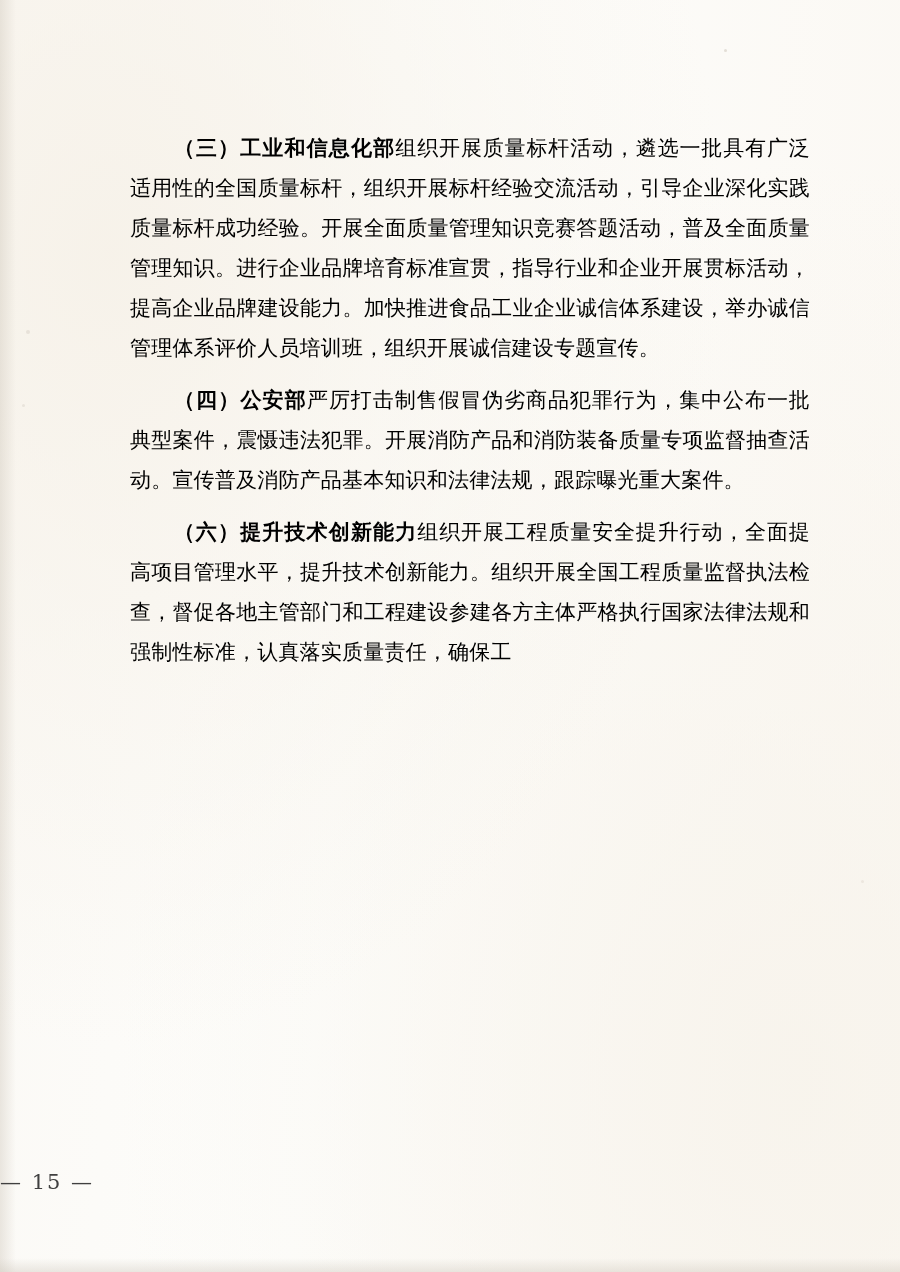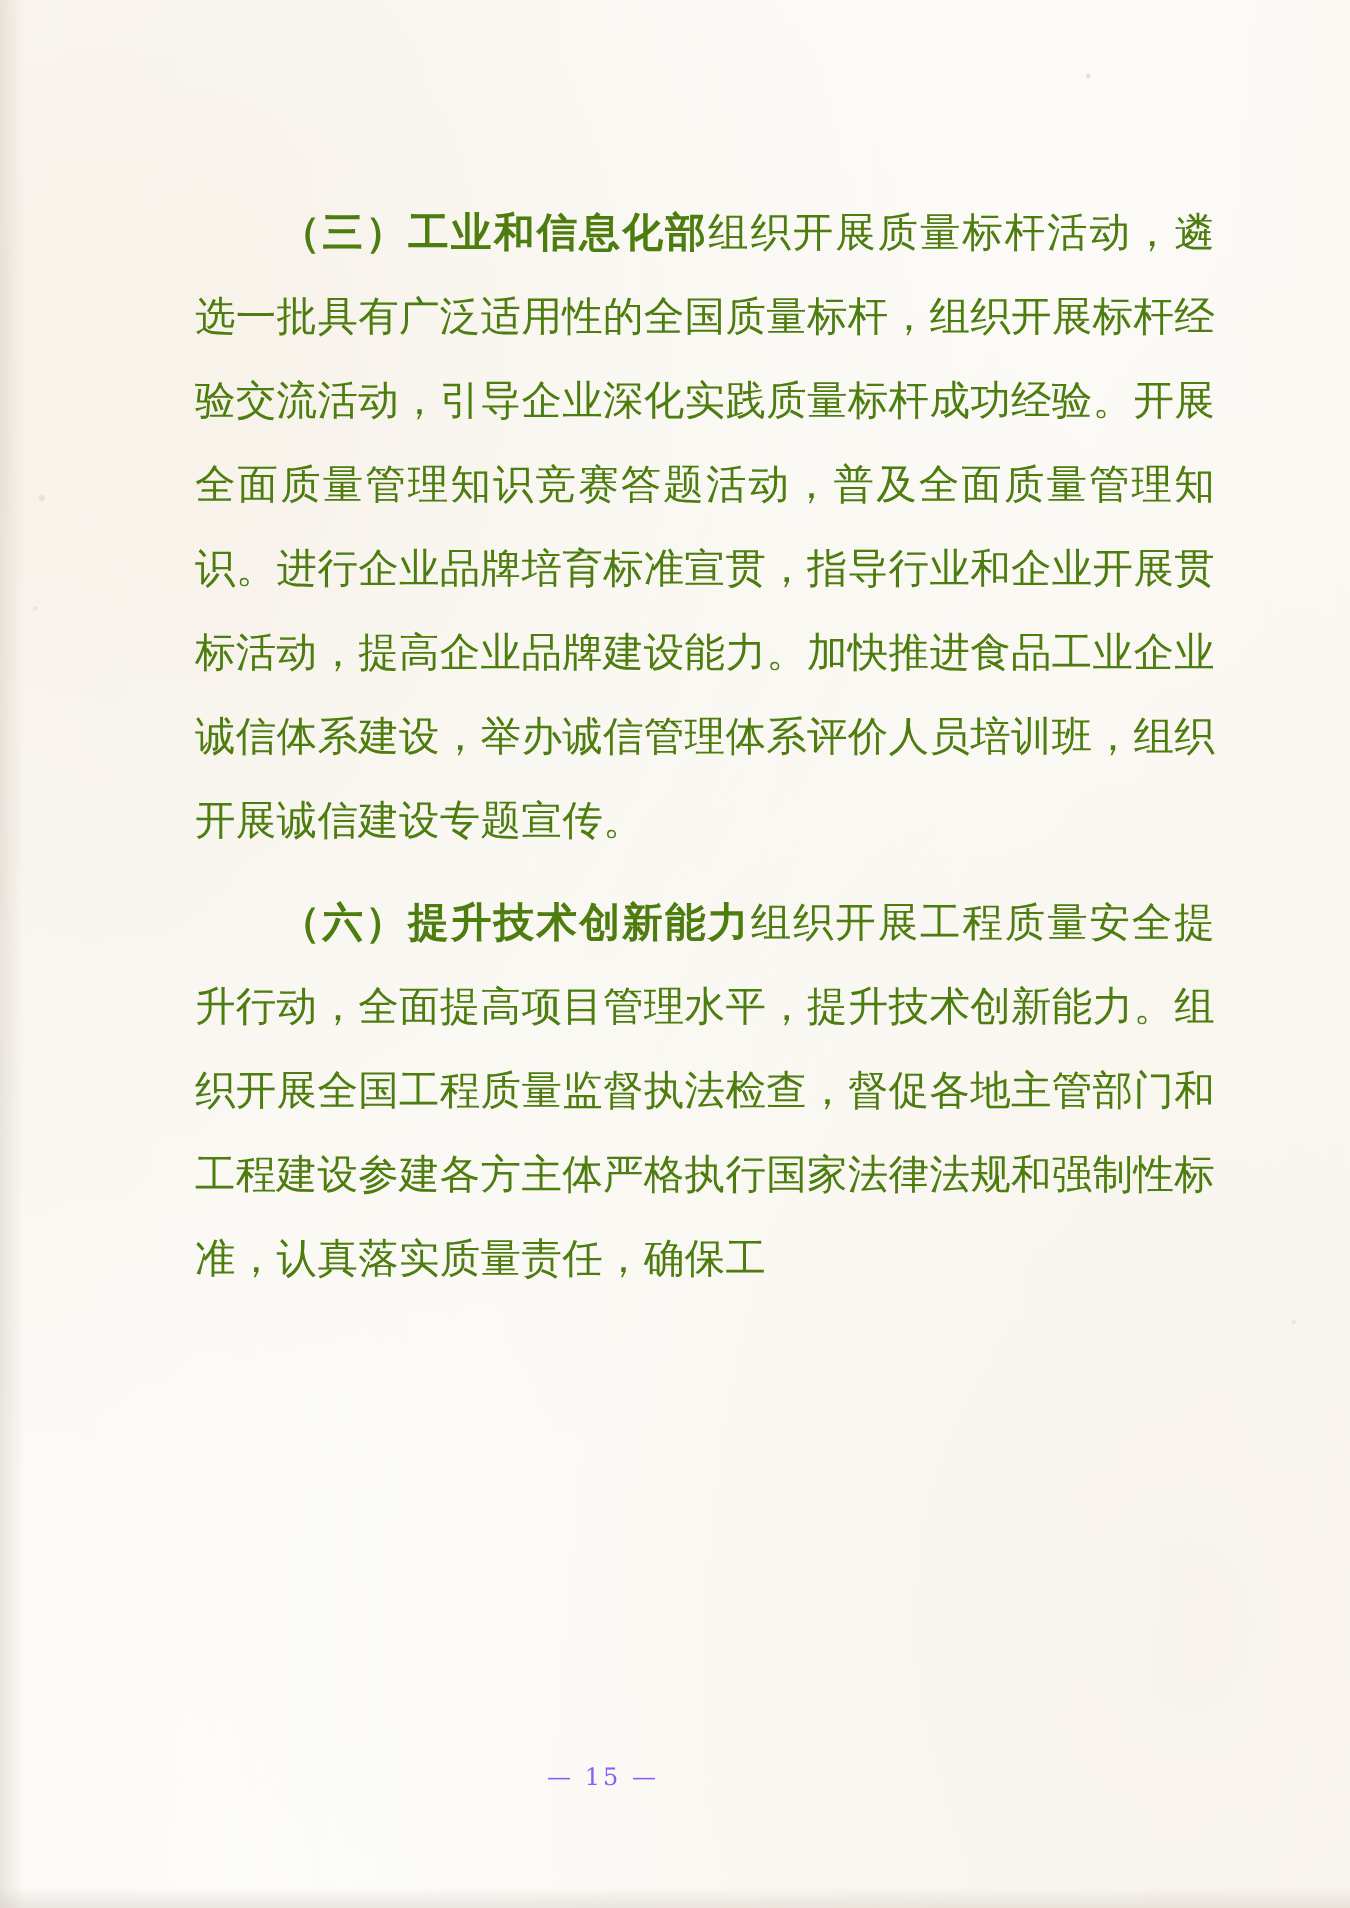--- a/index.html
+++ b/index.html
@@ -29,23 +29,23 @@
     pointer-events: none;
   }
   .content {
     position: absolute;
     left: 130px;
     top: 128px;
     width: 680px;
   }
   p.para {
     margin: 0 0 12px 0;
-    font-size: 27px;
-    line-height: 56px;
-    color: #4d7c0f;
+    font-size: 21px;
+    line-height: 40px;
+    color: #000000;
     text-align: justify;
     text-justify: inter-ideograph;
     letter-spacing: 0.2px;
   }
   p.para .indent {
     display: inline;
   }
   .bold-dept {
     font-weight: bold;
     font-family: "DejaVu Serif", serif;
@@ -53,23 +53,23 @@
   }
   .num-label {
     font-weight: bold;
     letter-spacing: 0.5px;
   }
   .page-number {
     position: absolute;
     left: 0;
     right: 96px;
     bottom: 78px;
-    text-align: center;
-    font-size: 16px;
-    color: #8b5cf6;
+    text-align: left;
+    font-size: 21px;
+    color: #404040;
     font-family: "DejaVu Serif", serif;
     letter-spacing: 2px;
   }
   
   .speck {
     position: absolute;
     background: #cfc8bd;
     border-radius: 50%;
     opacity: 0.55;
     pointer-events: none;
@@ -104,20 +104,23 @@
   <div class="speck s2"></div>
   <div class="speck s3"></div>
   <div class="speck s4"></div>
 
   <div class="content">
 
     <p class="para">
       <span class="indent">　　</span><span class="num-label">（三）</span><span class="bold-dept">工业和信息化部</span><span>组织开展质量标杆活动，遴选一批具有广泛适用性的全国质量标杆，组织开展标杆经验交流活动，引导企业深化实践质量标杆成功经验。开展全面质量管理知识竞赛答题活动，普及全面质量管理知识。进行企业品牌培育标准宣贯，指导行业和企业开展贯标活动，提高企业品牌建设能力。加快推进食品工业企业诚信体系建设，举办诚信管理体系评价人员培训班，组织开展诚信建设专题宣传。</span>
     </p>
 
+    <p class="para">
+      <span class="indent">　　</span><span class="num-label">（四）</span><span class="bold-dept">公安部</span><span>严厉打击制售假冒伪劣商品犯罪行为，集中公布一批典型案件，震慑违法犯罪。开展消防产品和消防装备质量专项监督抽查活动。宣传普及消防产品基本知识和法律法规，跟踪曝光重大案件。</span>
+    </p>
 
 
     <p class="para">
       <span class="indent">　　</span><span class="num-label">（六）</span><span class="bold-dept">提升技术创新能力</span><span>组织开展工程质量安全提升行动，全面提高项目管理水平，提升技术创新能力。组织开展全国工程质量监督执法检查，督促各地主管部门和工程建设参建各方主体严格执行国家法律法规和强制性标准，认真落实质量责任，确保工</span>
     </p>
 
   </div>
 
   <div class="page-number">— 15 —</div>
 </div>

